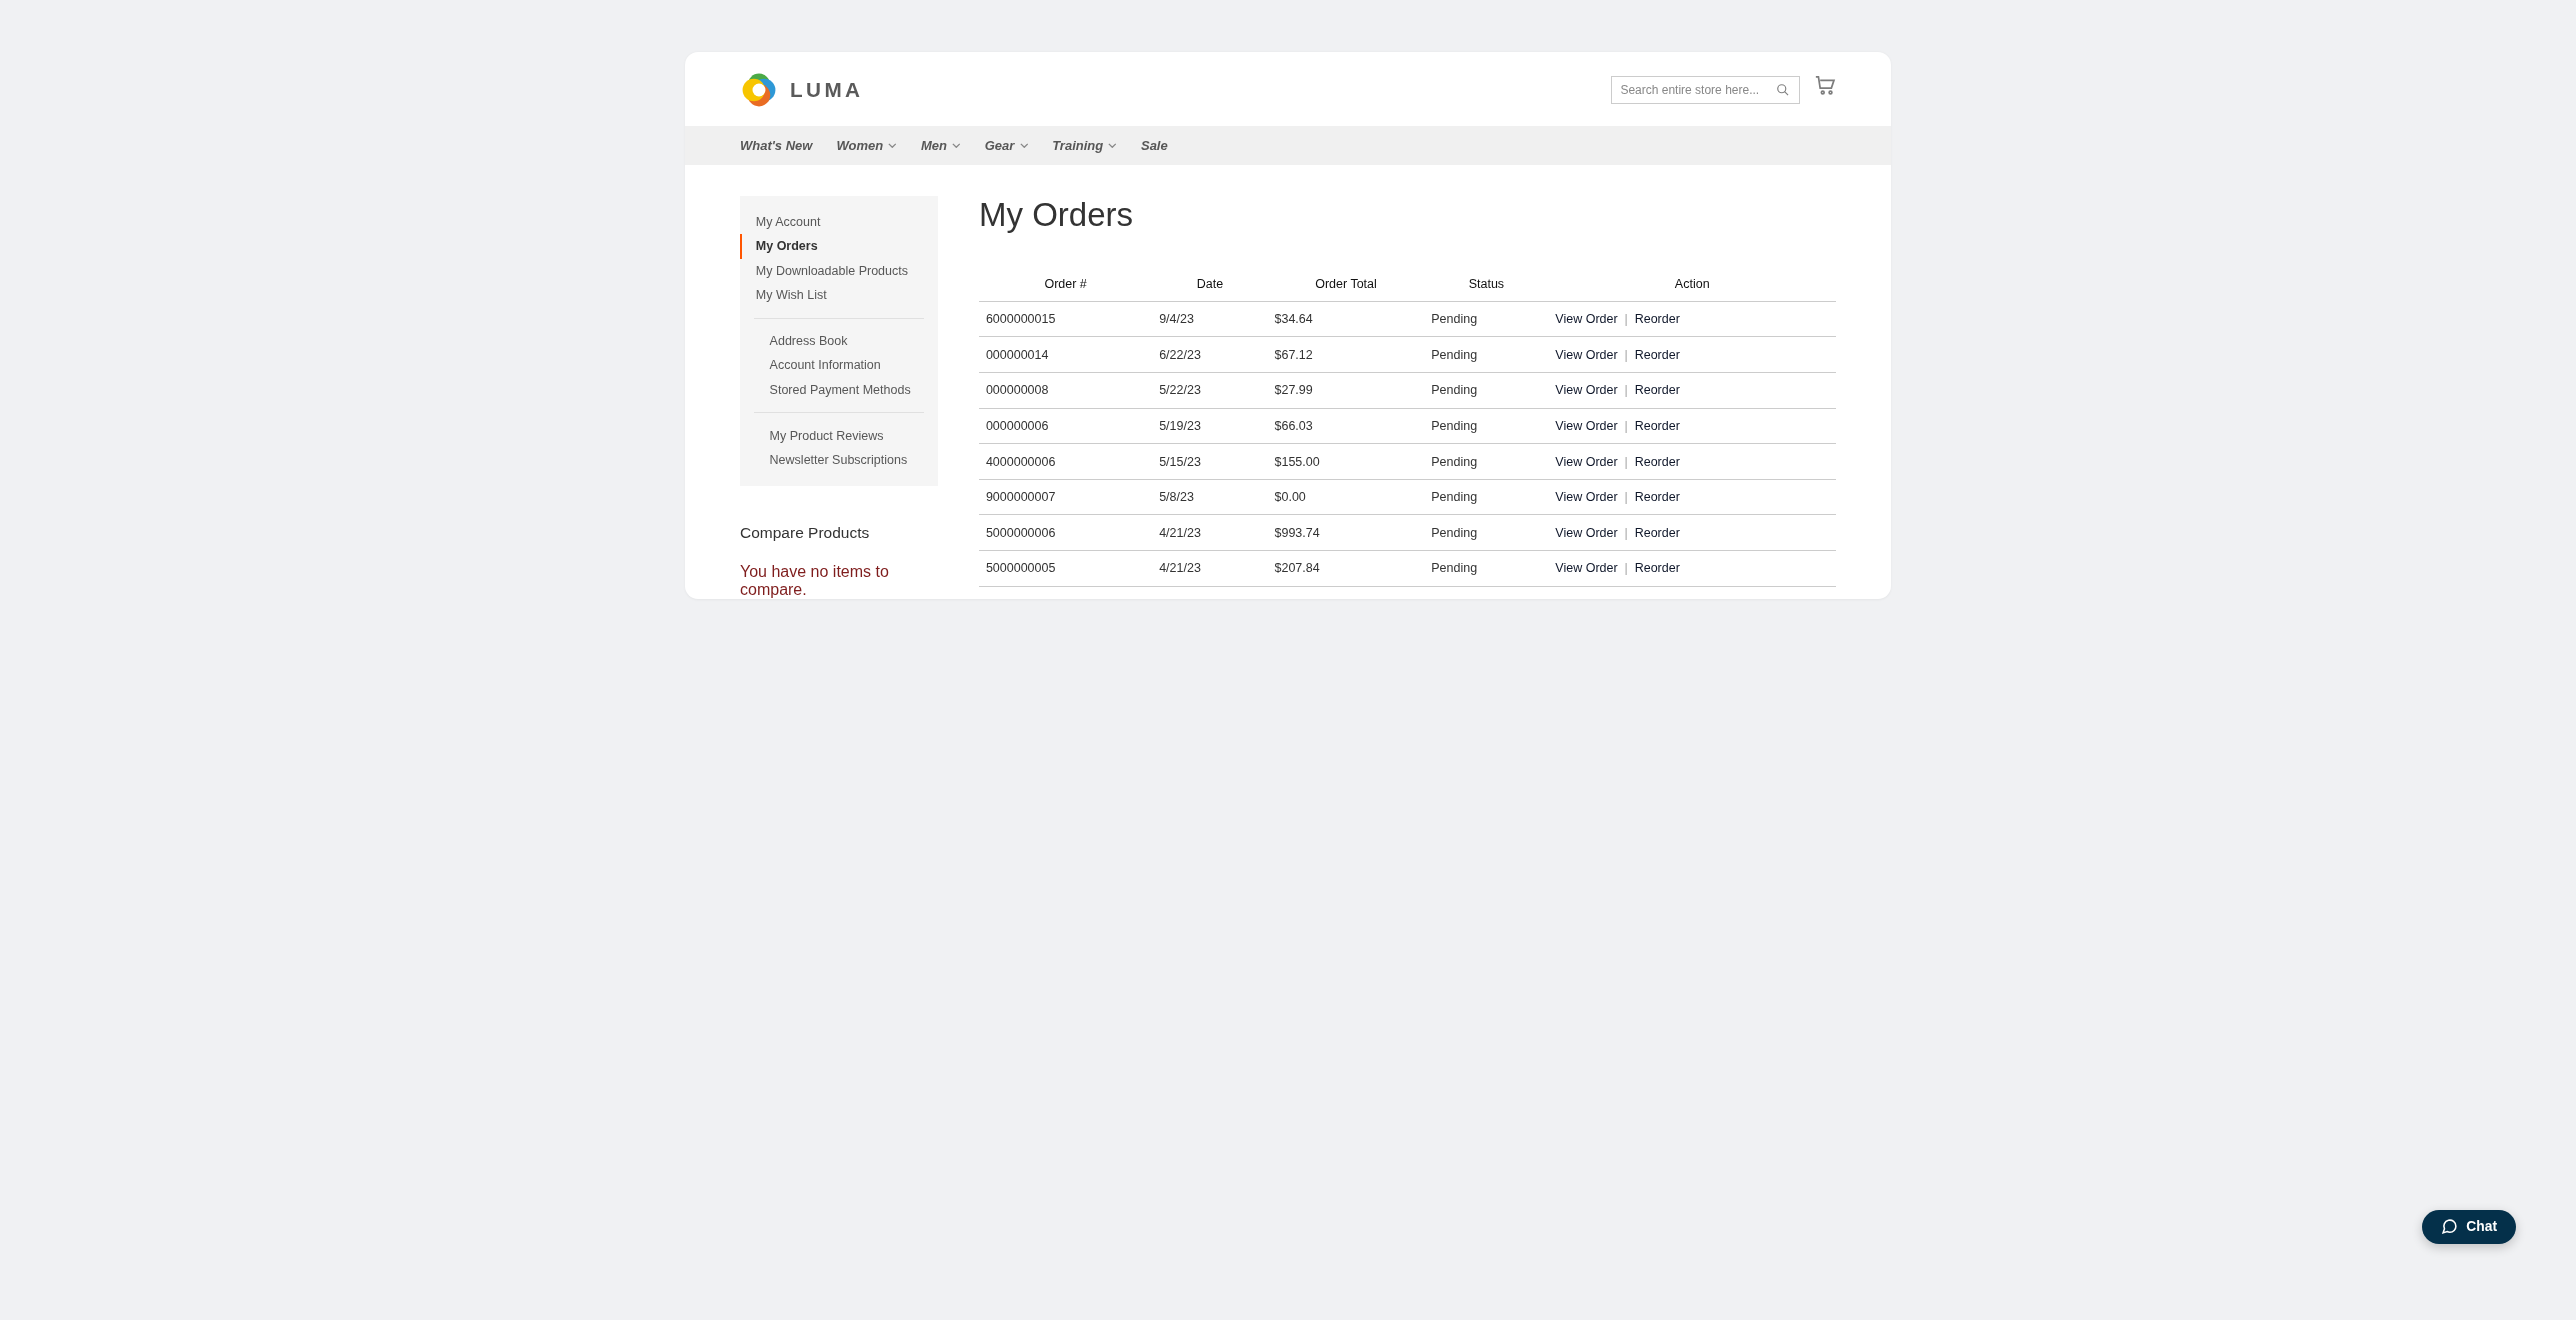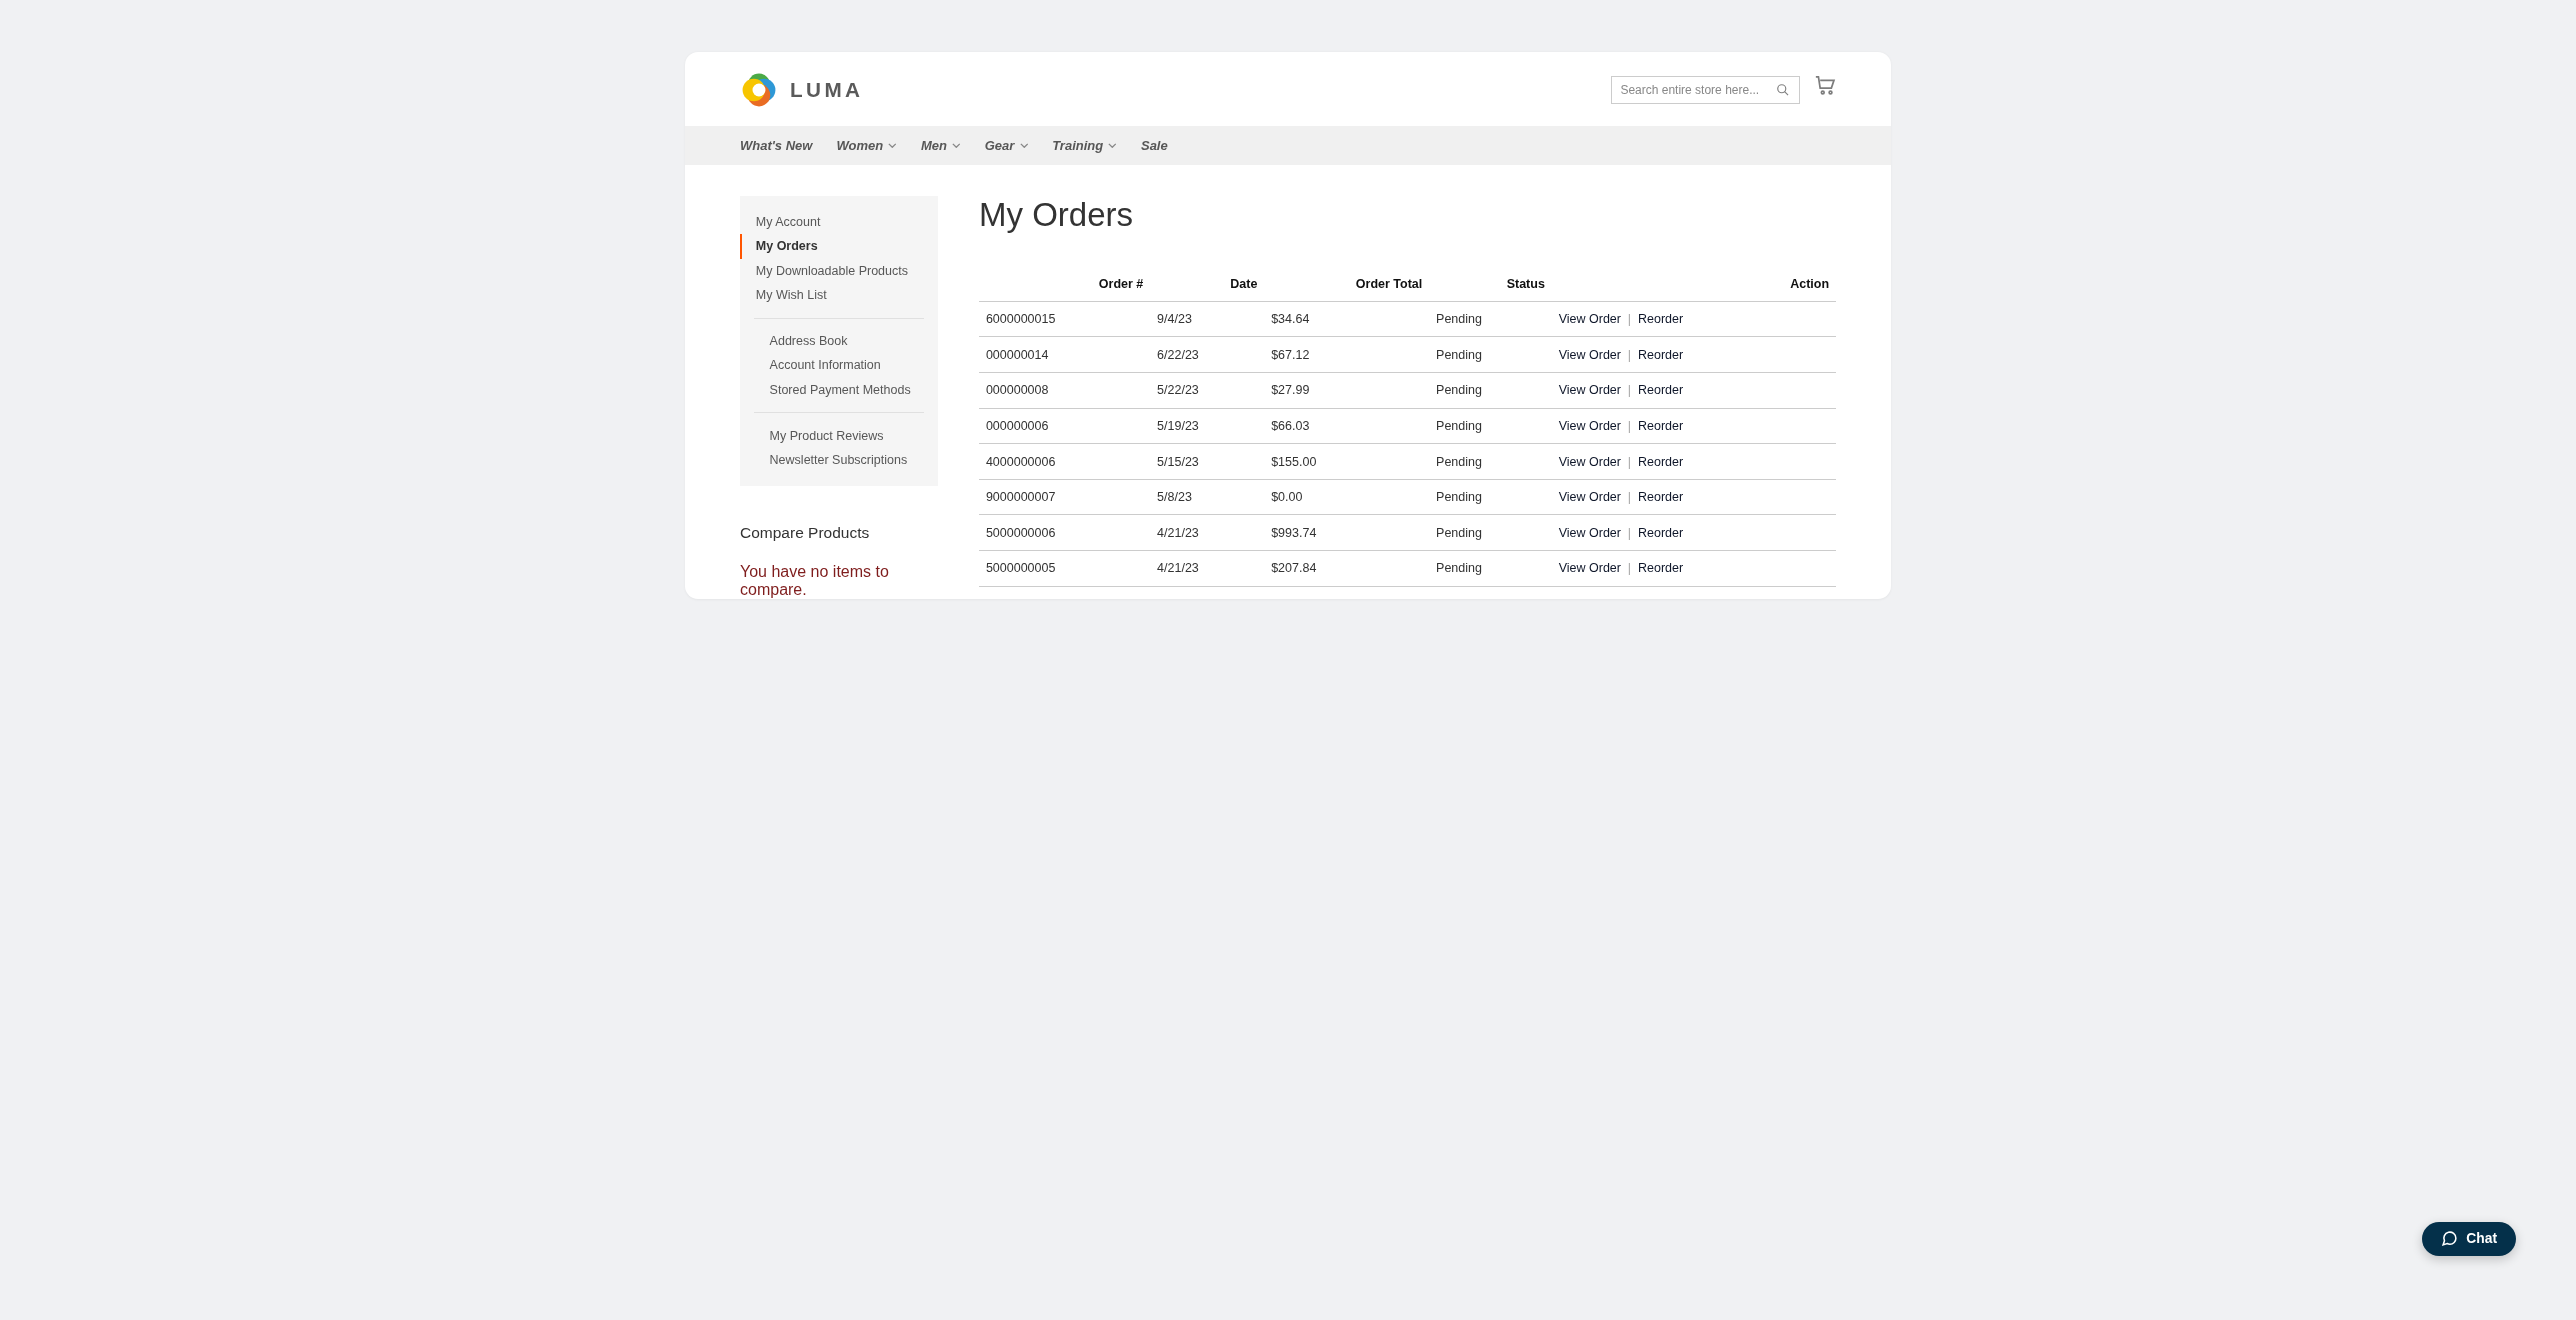--- a/index.html
+++ b/index.html
@@ -123,23 +123,23 @@
   font-size: 33px;
   font-weight: 300;
   color: #333;
   margin-bottom: 34px;
 }
 .orders-table {
   width: 100%;
   border-collapse: collapse;
 }
 .orders-table th {
-  text-align: right;
+  text-align: center;
   font-size: 12.5px;
-  font-weight: 700;
+  font-weight: 400;
   color: #111;
   padding: 8.6px 6.9px 10.3px 6.9px;
   border-bottom: 0.9px solid #ccc;
 }
 .orders-table td {
   padding: 10.3px 6.9px;
   font-size: 12.5px;
   color: #333;
   border-bottom: 0.9px solid #ccc;
 }
@@ -147,21 +147,21 @@
   color: #0f172a;
   text-decoration: none;
   cursor: pointer;
 }
 .action-sep {
   color: #a6a6a6;
   margin: 0 6.9px;
 }
 .chat-widget {
   position: fixed;
-  bottom: 64px;
+  bottom: 76px;
   right: 60px;
   background: #04304a;
   color: #fff;
   border-radius: 860px;
   padding: 8.6px 19px;
   display: flex;
   align-items: center;
   gap: 8.6px;
   font-size: 13.8px;
   font-weight: 600;

